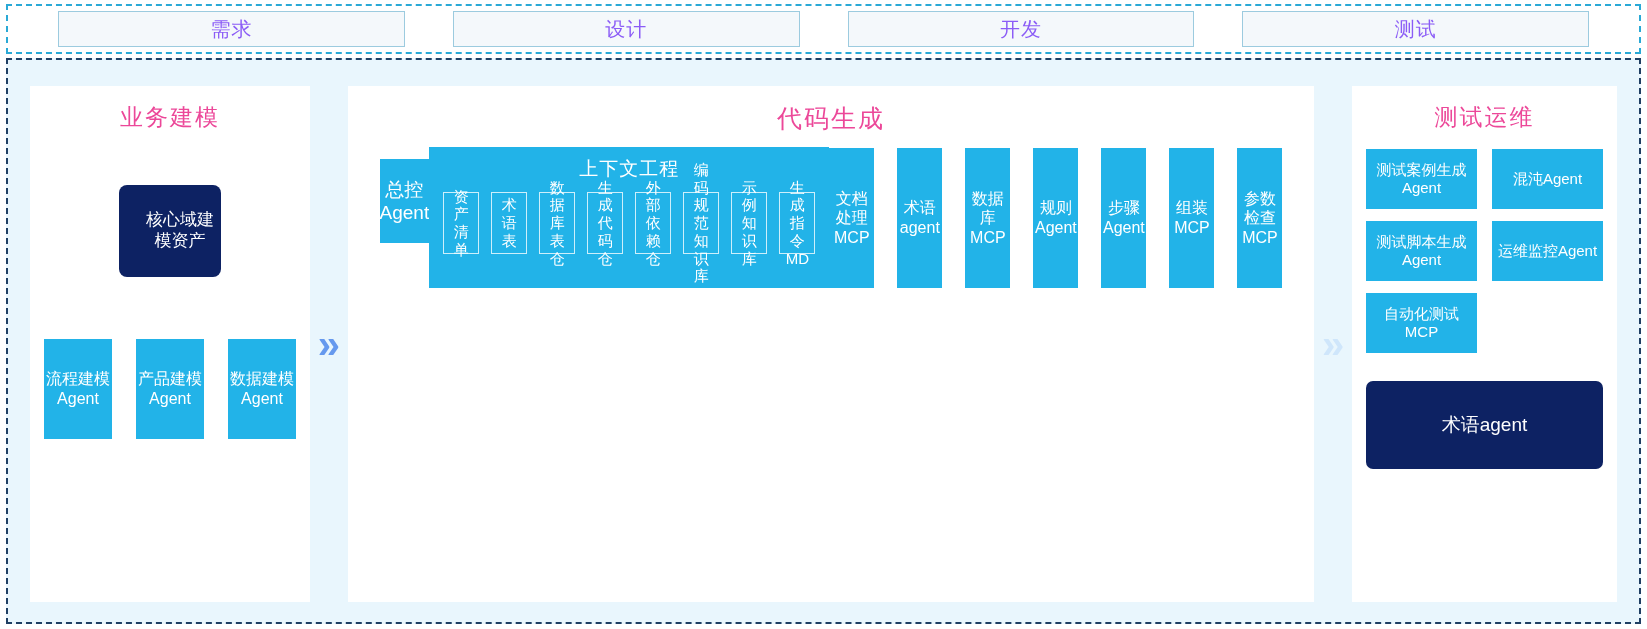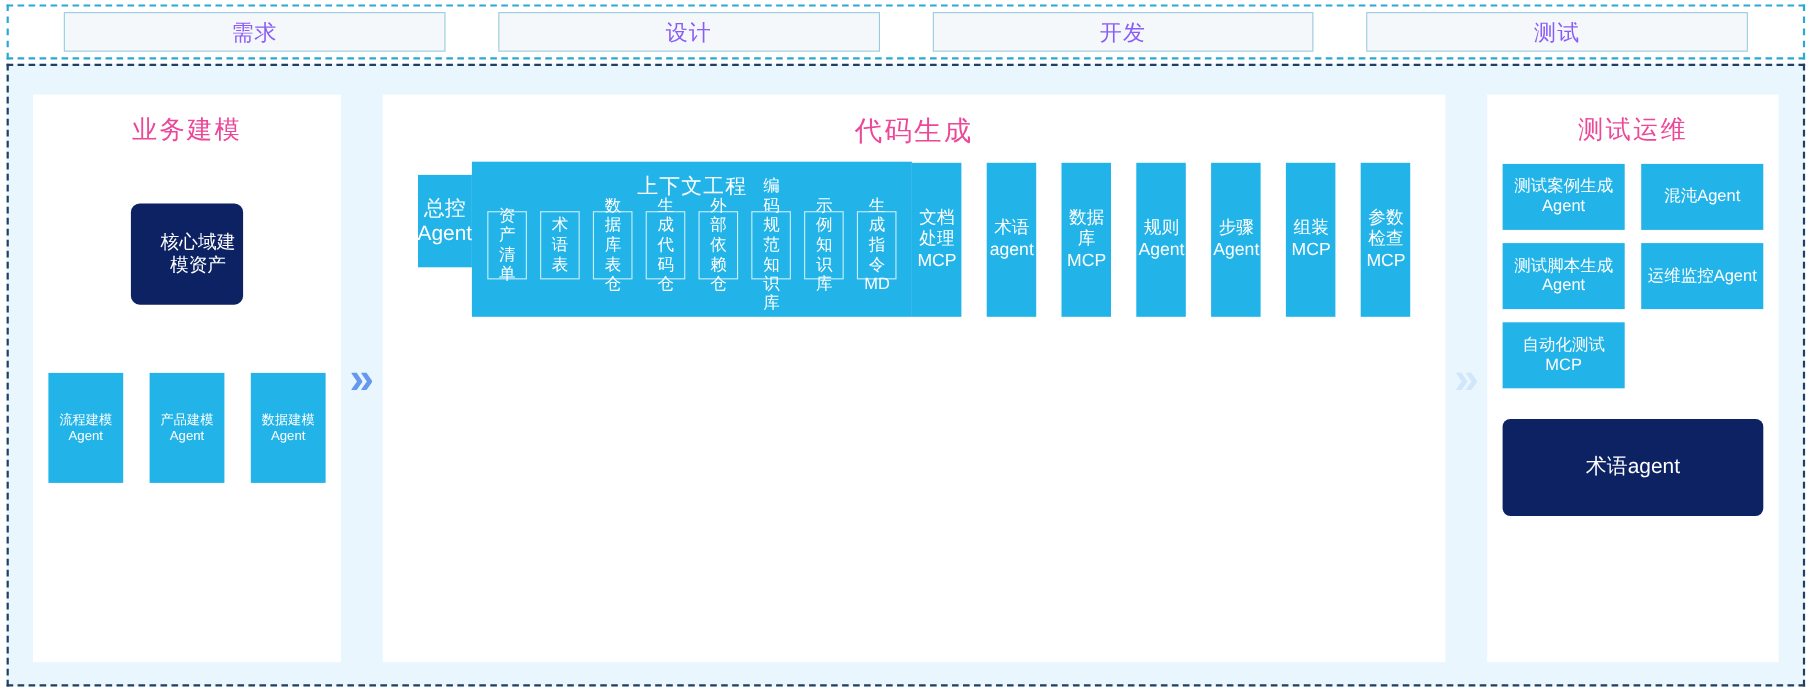--- a/index.html
+++ b/index.html
@@ -132,21 +132,21 @@
     padding-left: 20px;
   }
   .left-agents {
     display: flex;
     gap: 24px;
     margin-top: 62px;
   }
   .left-agents .tile {
     width: 68px;
     height: 100px;
-    font-size: 12px;
+    font-size: 16px;
     justify-content: flex-end;
   }
 
   
   .center-inner {
     width: 100%;
     display: flex;
     align-items: stretch;
     padding: 0 18px;
     box-sizing: border-box;

